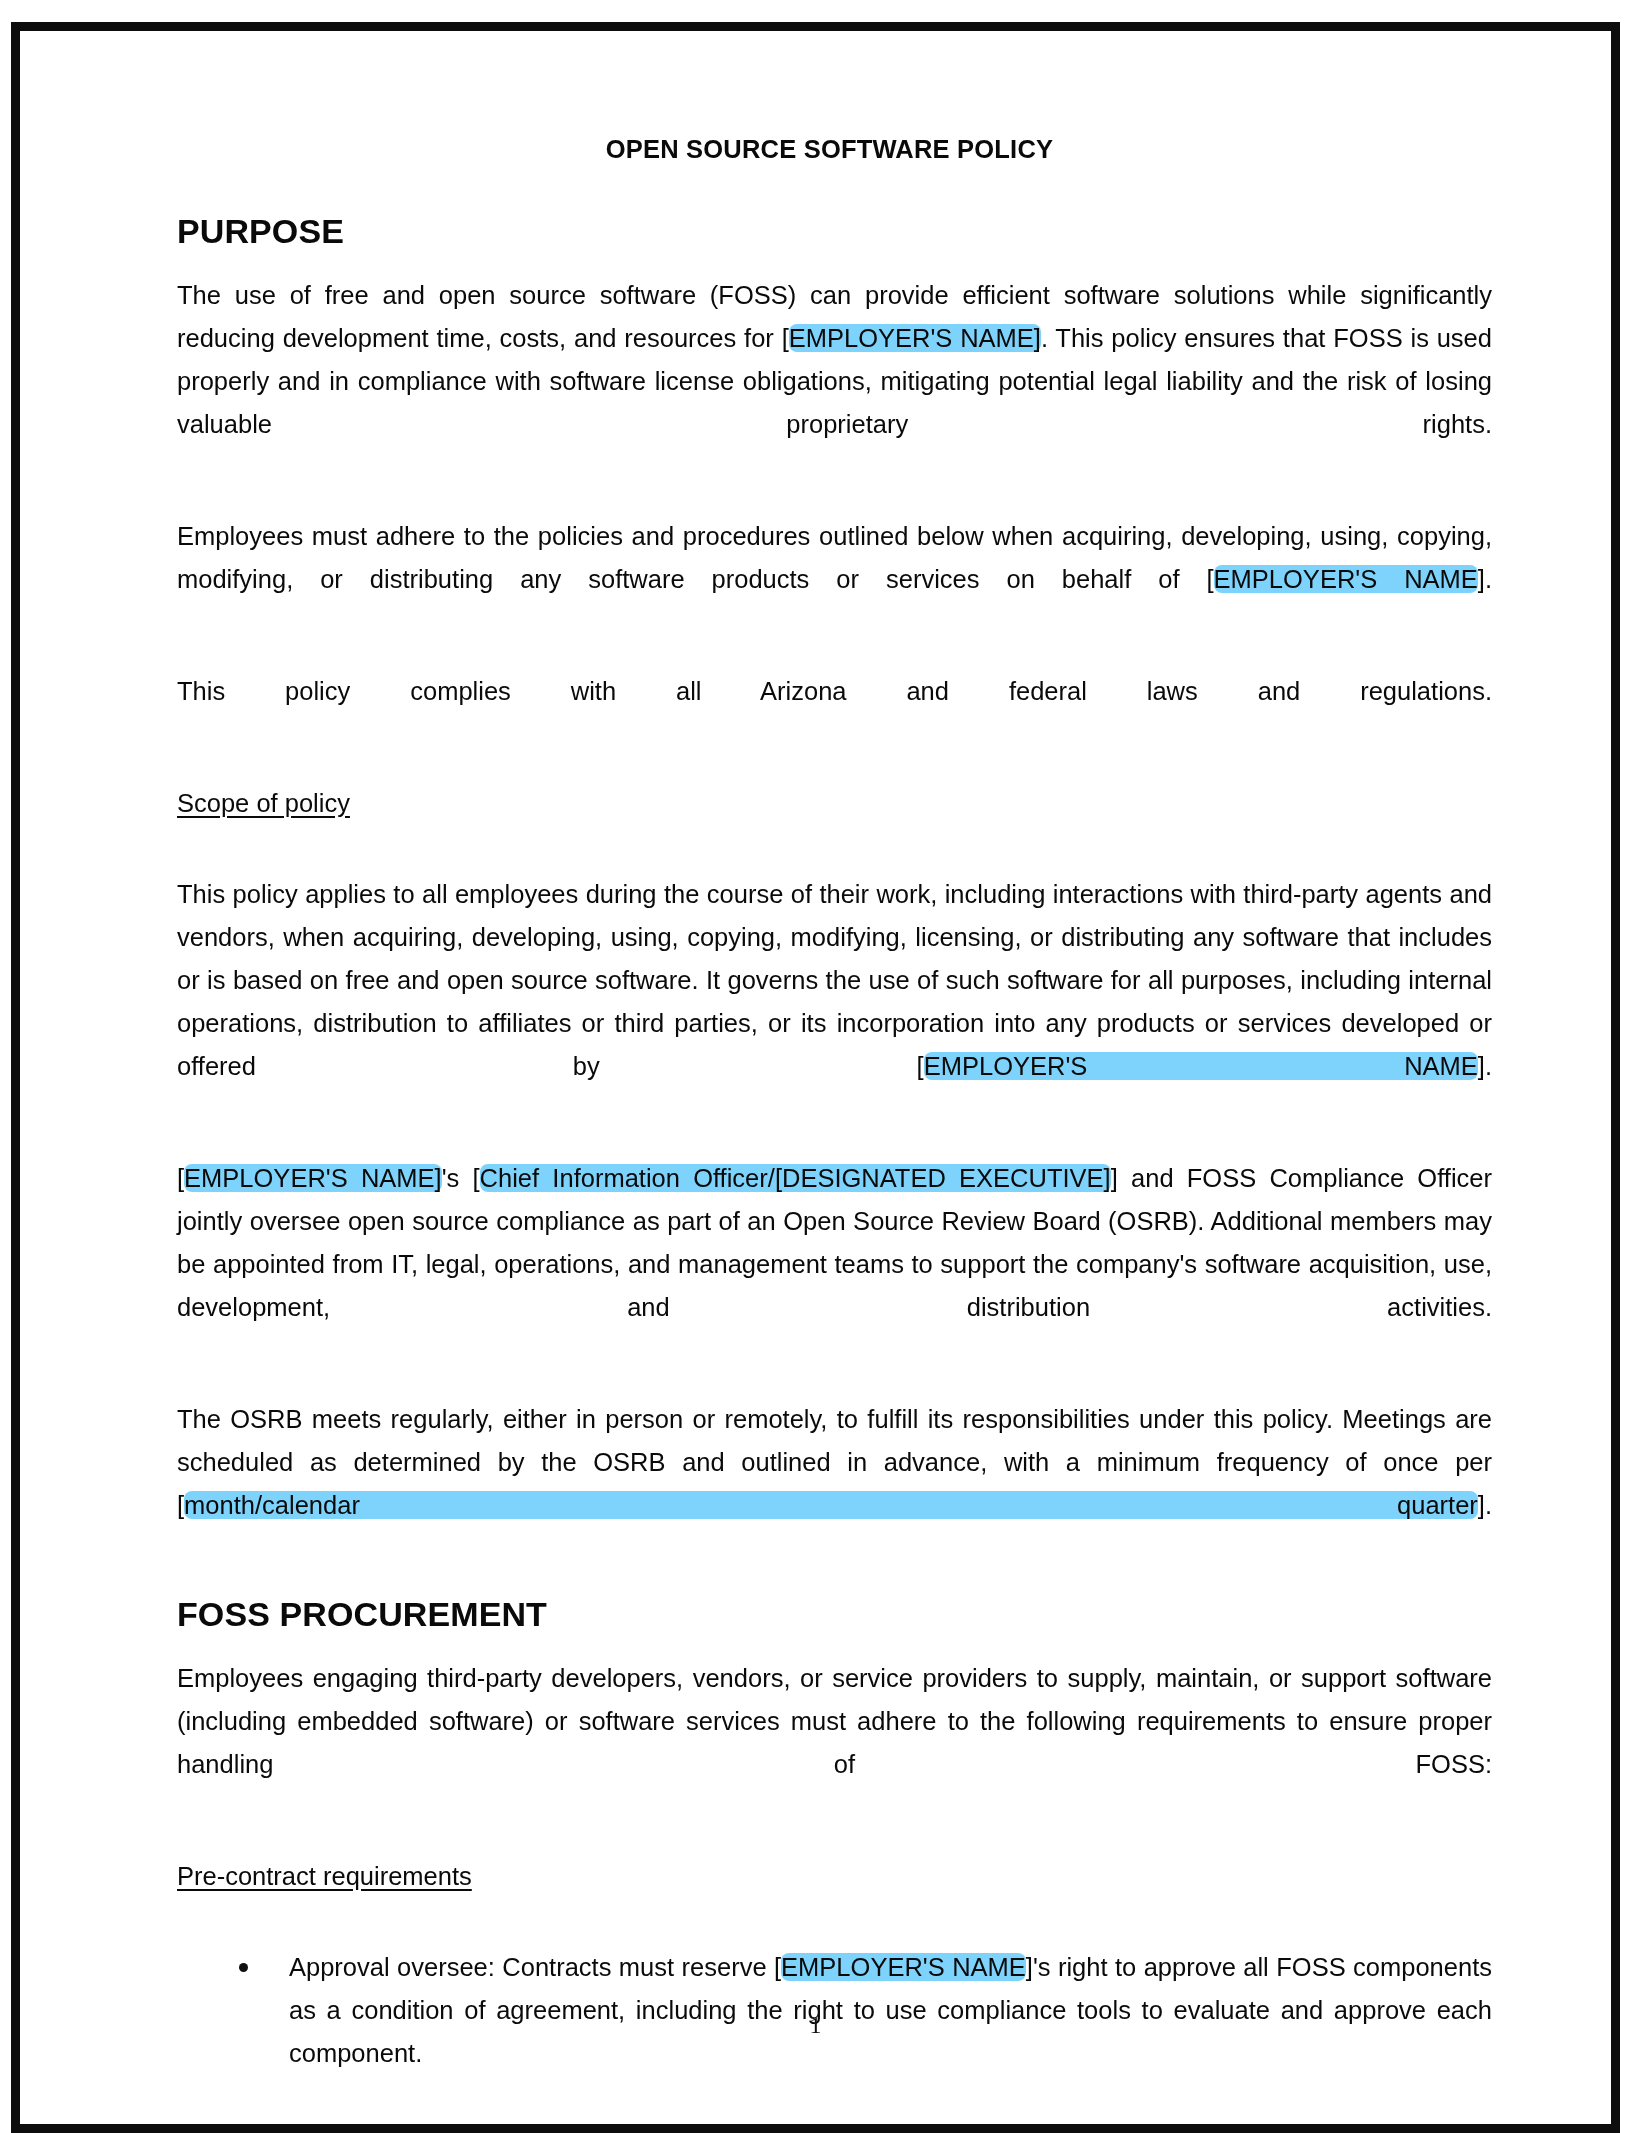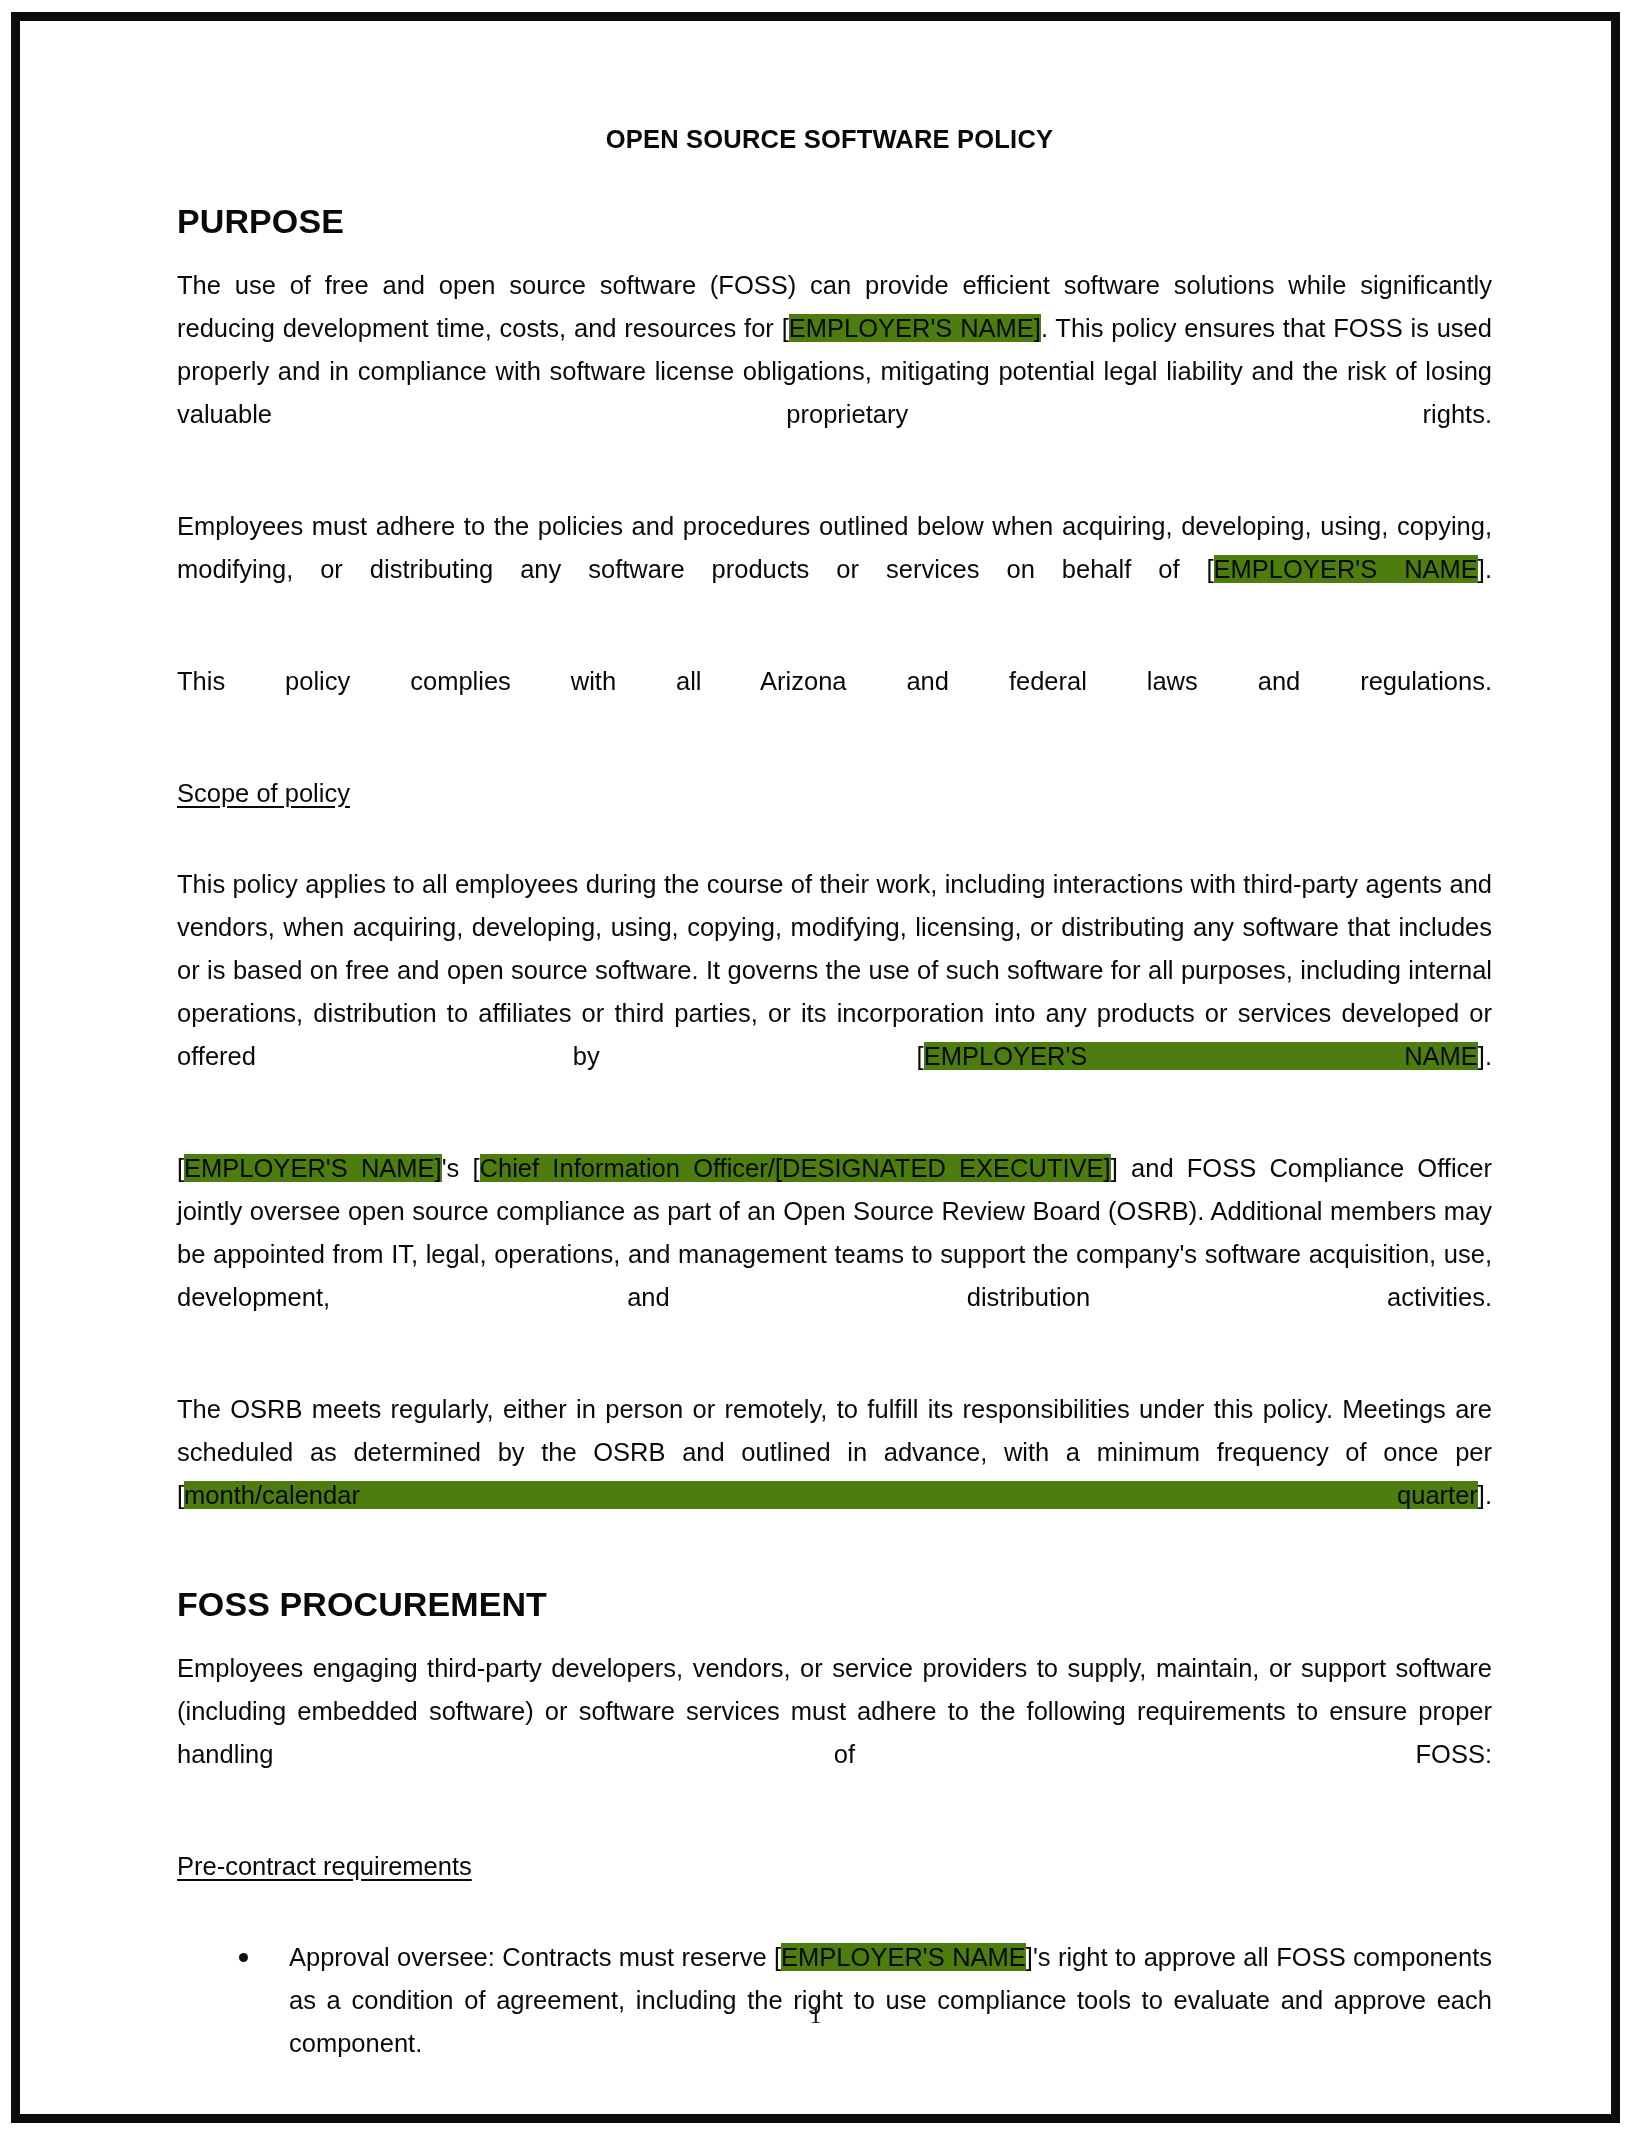--- a/index.html
+++ b/index.html
@@ -15,21 +15,21 @@
     background: #ffffff;
     box-sizing: border-box;
     overflow: hidden;
     font-family: "Liberation Sans", sans-serif;
   }
 
   
   .page-frame {
     position: absolute;
     left: 11px;
-    top: 12px;
+    top: 22px;
     width: 1609px;
     height: 2111px;
     border: 9px solid #0d0d0d;
     box-sizing: border-box;
     background: #ffffff;
   }
 
   .page-sheet {
     position: absolute;
     left: 0;
@@ -91,21 +91,22 @@
   }
 
   
   p.para::after {
     content: "";
     display: inline-block;
     width: 100%;
   }
 
   .hl {
-    background-color: #4d7c0f;
+    background-color: #7dd3fc;
+    border-radius: 8px;
   }
 
   ul.bullets {
     list-style: none;
     margin: 0;
     padding: 0;
   }
 
   ul.bullets > li {
     position: relative;

